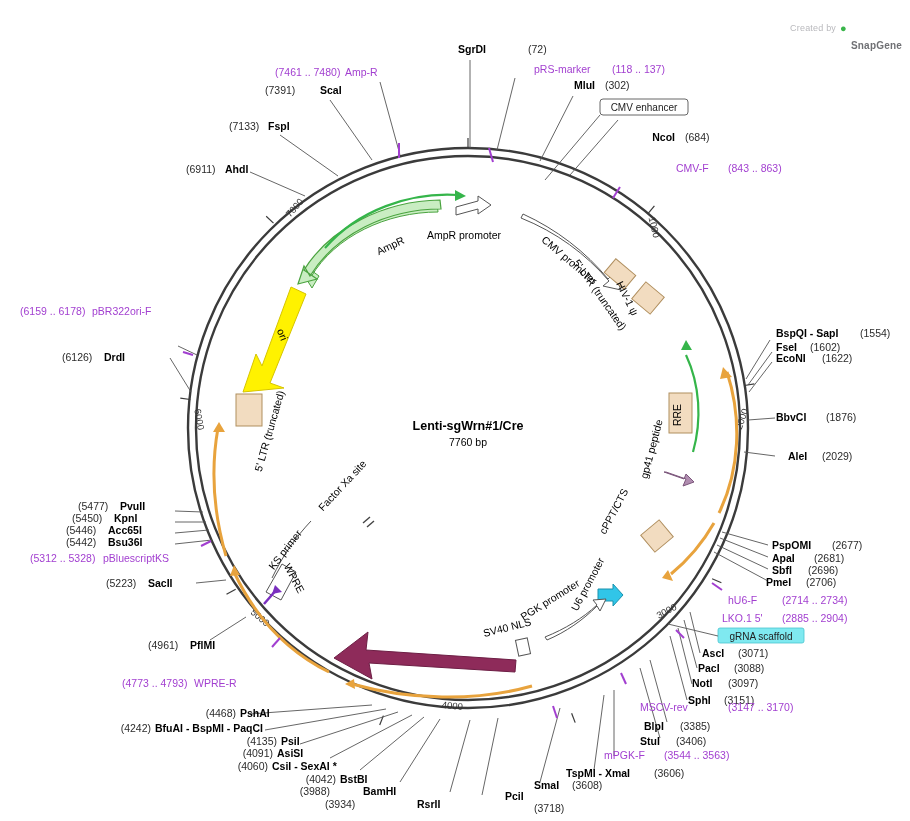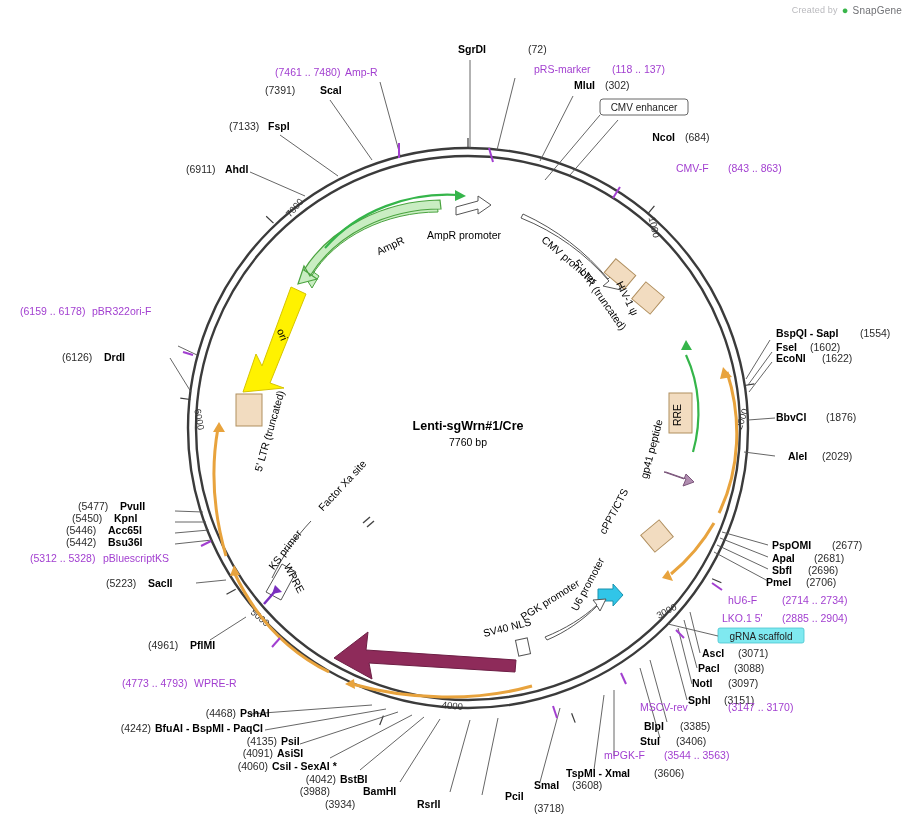--- a/index.html
+++ b/index.html
@@ -10,21 +10,21 @@
     position:relative;
     overflow:hidden;
     color:#000;
   }
   #plasmid-root{position:absolute;left:0;top:0;width:910px;height:821px;}
   .created-by{
     position:absolute;right:8px;top:4px;
     font-size:9px;color:#b9b9bd;letter-spacing:.2px;
     display:flex;align-items:center;gap:4px;
   }
-  .created-by .sg{color:#6f7074;font-weight:normal;font-size:10px;}
+  .created-by .sg{color:#6f7074;font-weight:bold;font-size:10px;margin-top:36px;}
   .sg-mark{color:#39b54a;font-size:11px;}
 
   svg{position:absolute;left:0;top:0;}
   text{font-family:"Liberation Sans", sans-serif;}
   .lbl{font-size:10.5px;}
   .bold{font-weight:bold;}
   .pos{fill:#2b2b2b;}
   .purple{fill:#a23fd0;}
   .ft-name{font-size:10.5px;}
   .center-title{font-size:12.5px;font-weight:bold;}

